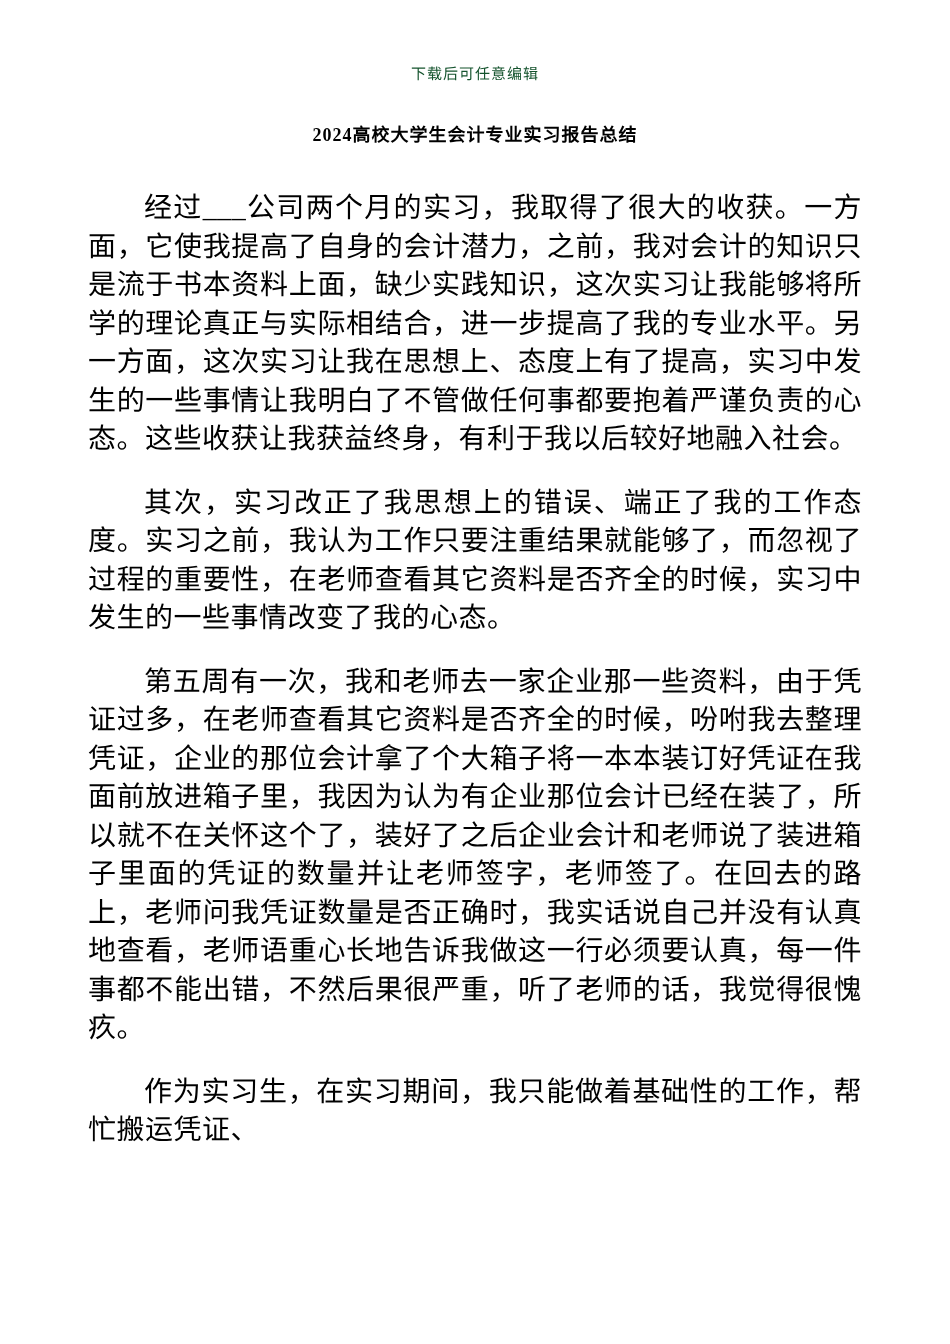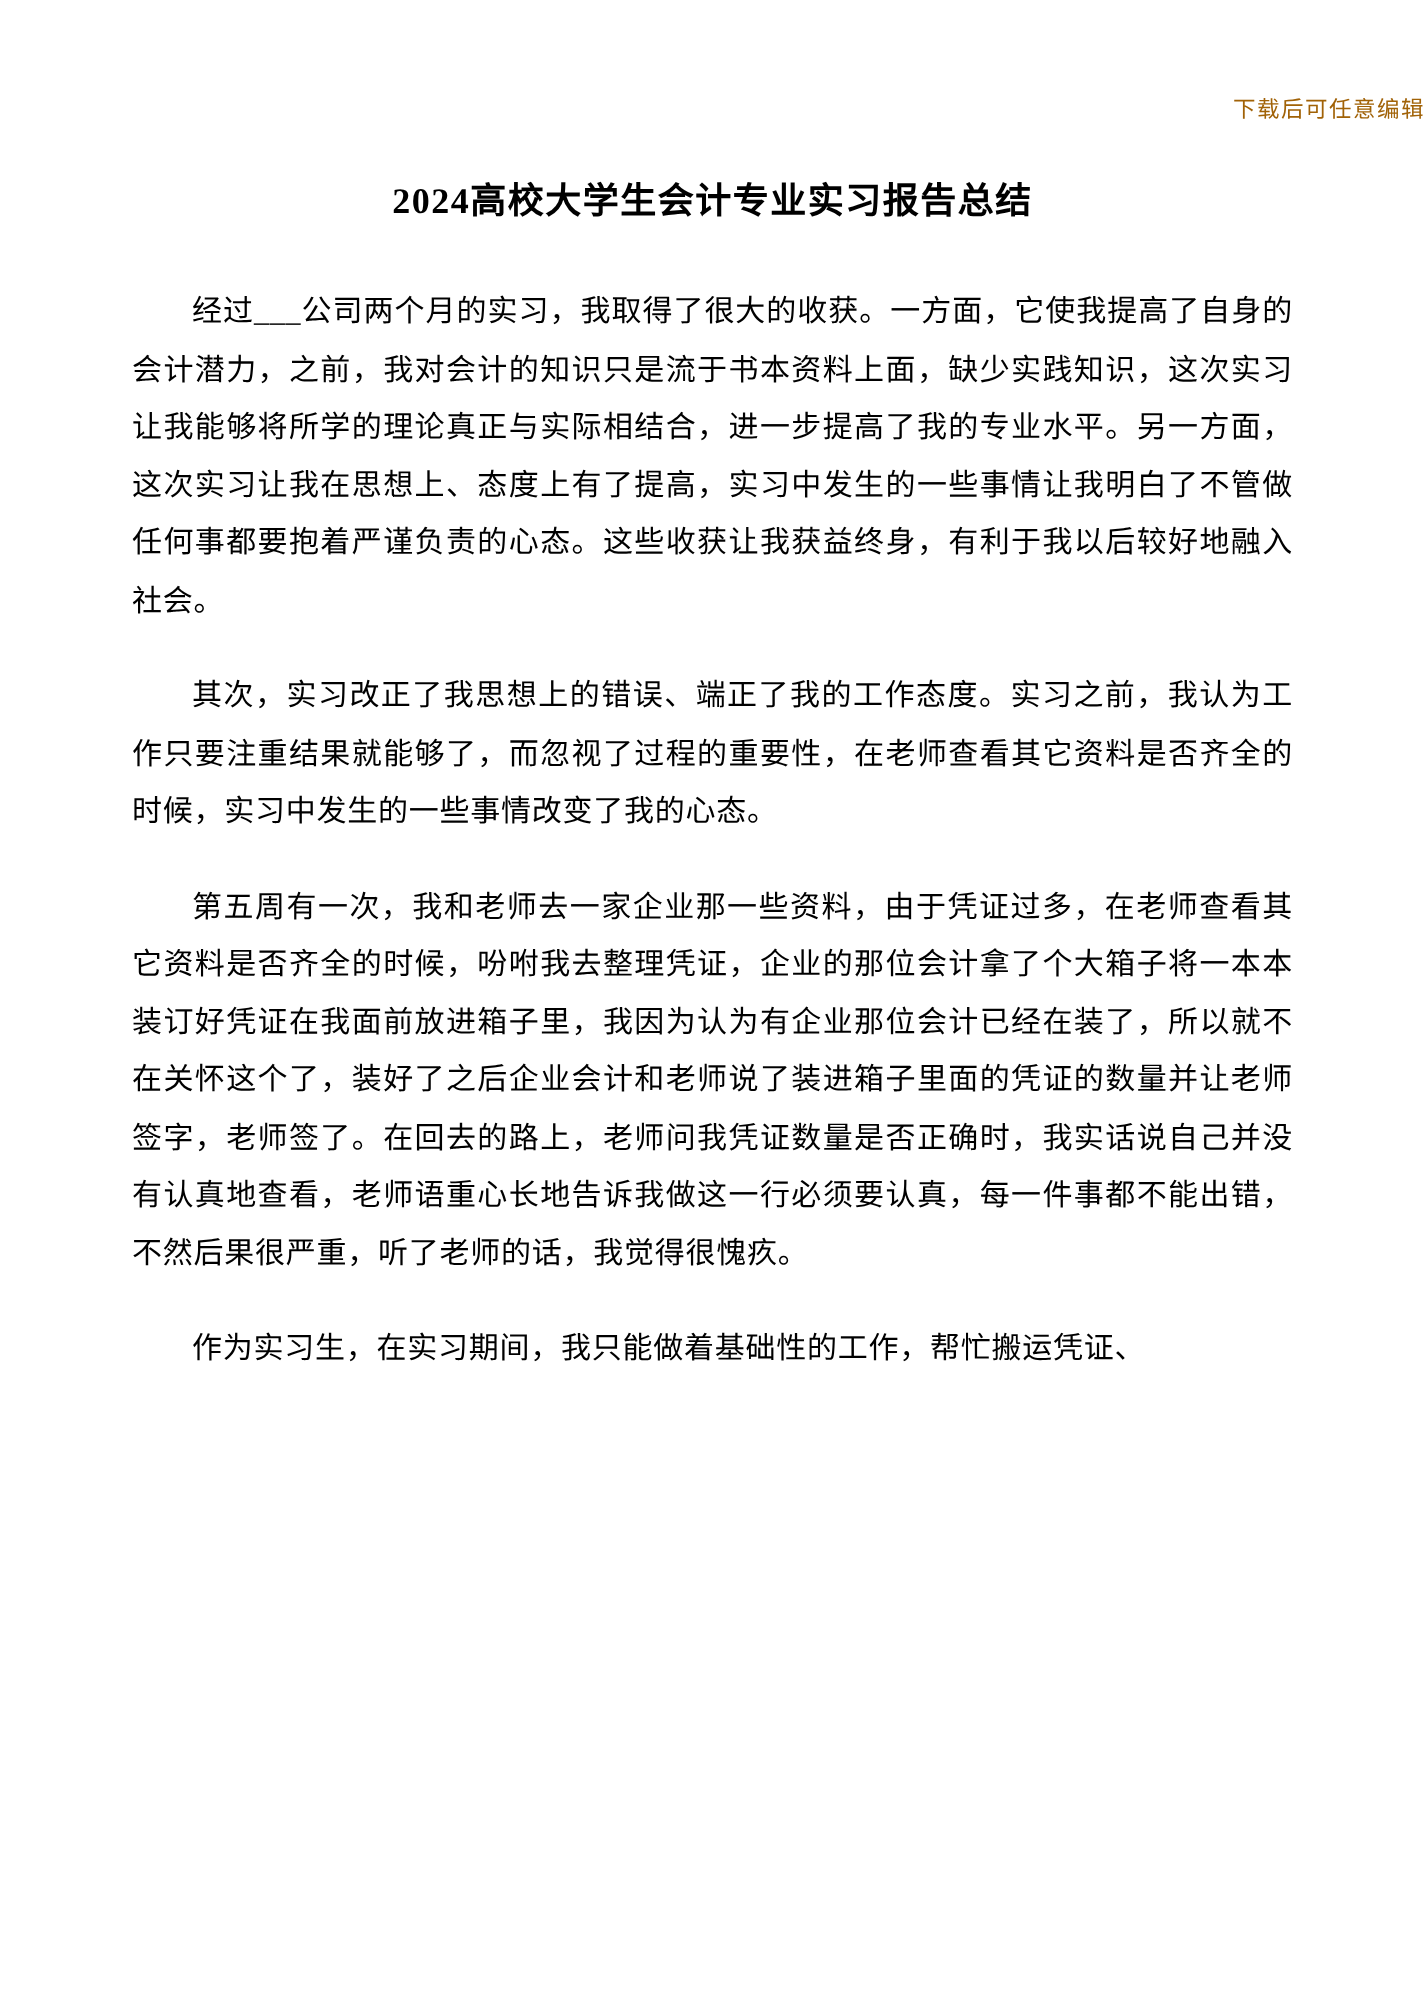--- a/index.html
+++ b/index.html
@@ -11,39 +11,39 @@
     width: 950px;
     height: 1344px;
     background: #ffffff;
     color: #000000;
     box-sizing: border-box;
     padding-top: 64px;
     overflow: hidden;
     font-family: "Liberation Serif", "DejaVu Serif", serif;
   }
   .header-note {
-    text-align: right;
+    text-align: center;
     font-size: 15px;
     letter-spacing: 1px;
-    color: #a16207;
+    color: #14532d;
     line-height: 20px;
   }
   .doc-title {
     text-align: center;
-    font-size: 24px;
+    font-size: 18px;
     font-weight: bold;
     letter-spacing: 1px;
     margin: 36px 0 0 0;
     line-height: 30px;
   }
   .content {
     margin: 39px 88px 0 88px;
   }
   .para {
-    font-size: 20px;
+    font-size: 28px;
     line-height: 38.5px;
     text-indent: 2em;
     text-align: justify;
     text-align-last: left;
     letter-spacing: 0.5px;
     margin: 0 0 25px 0;
     color: #000000;
   }
 </style>
 </head>

